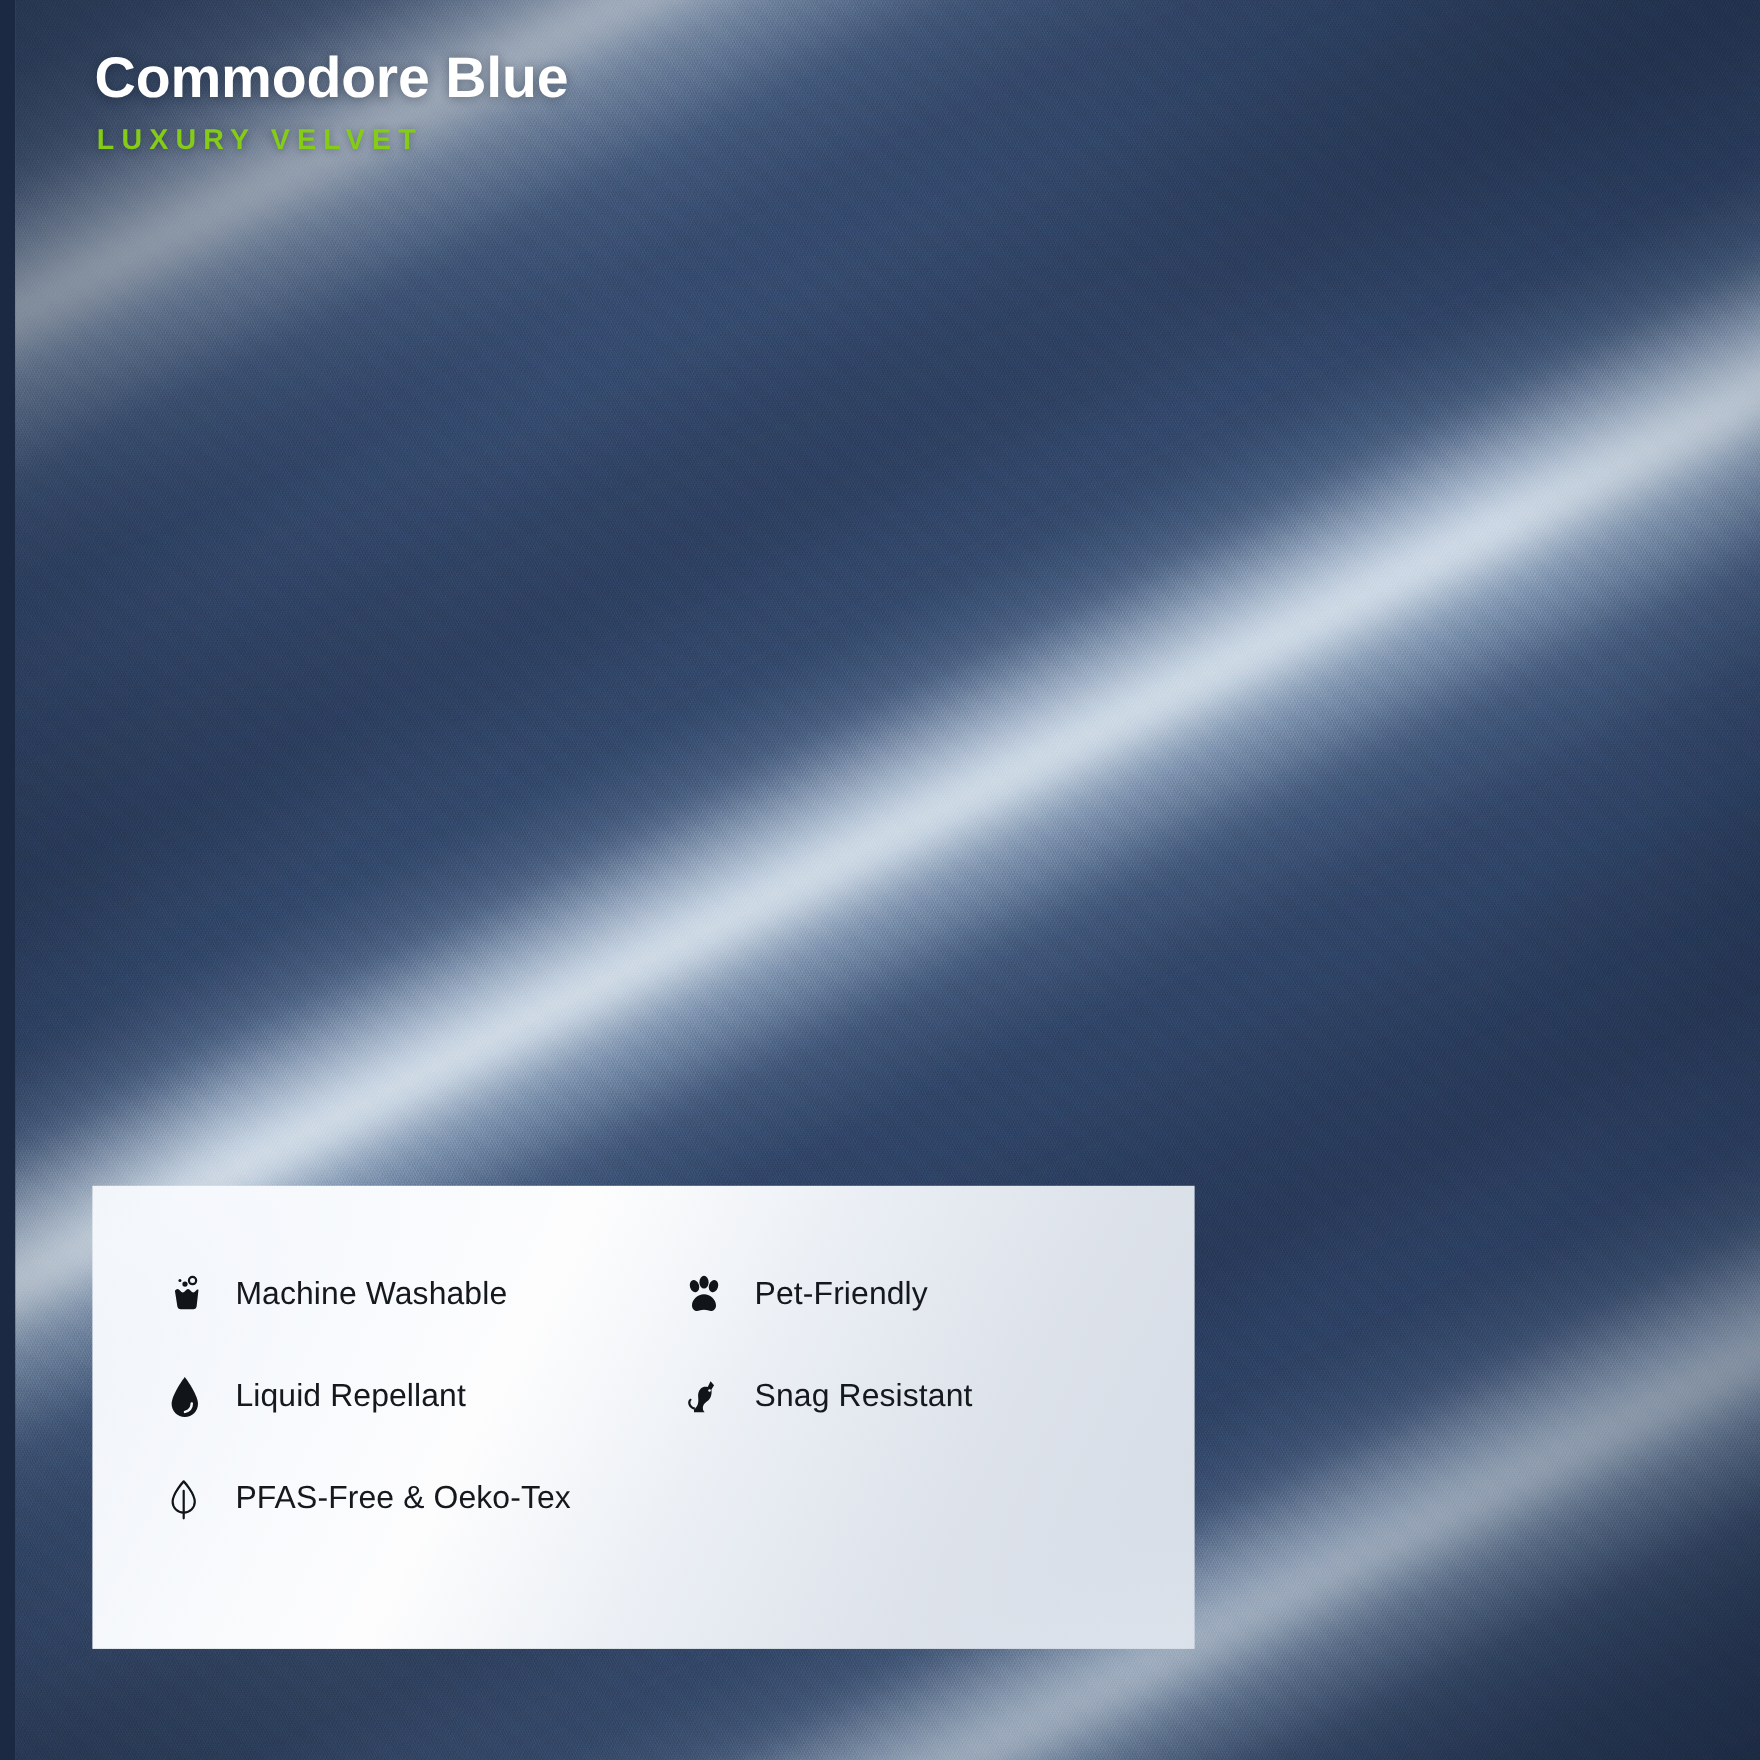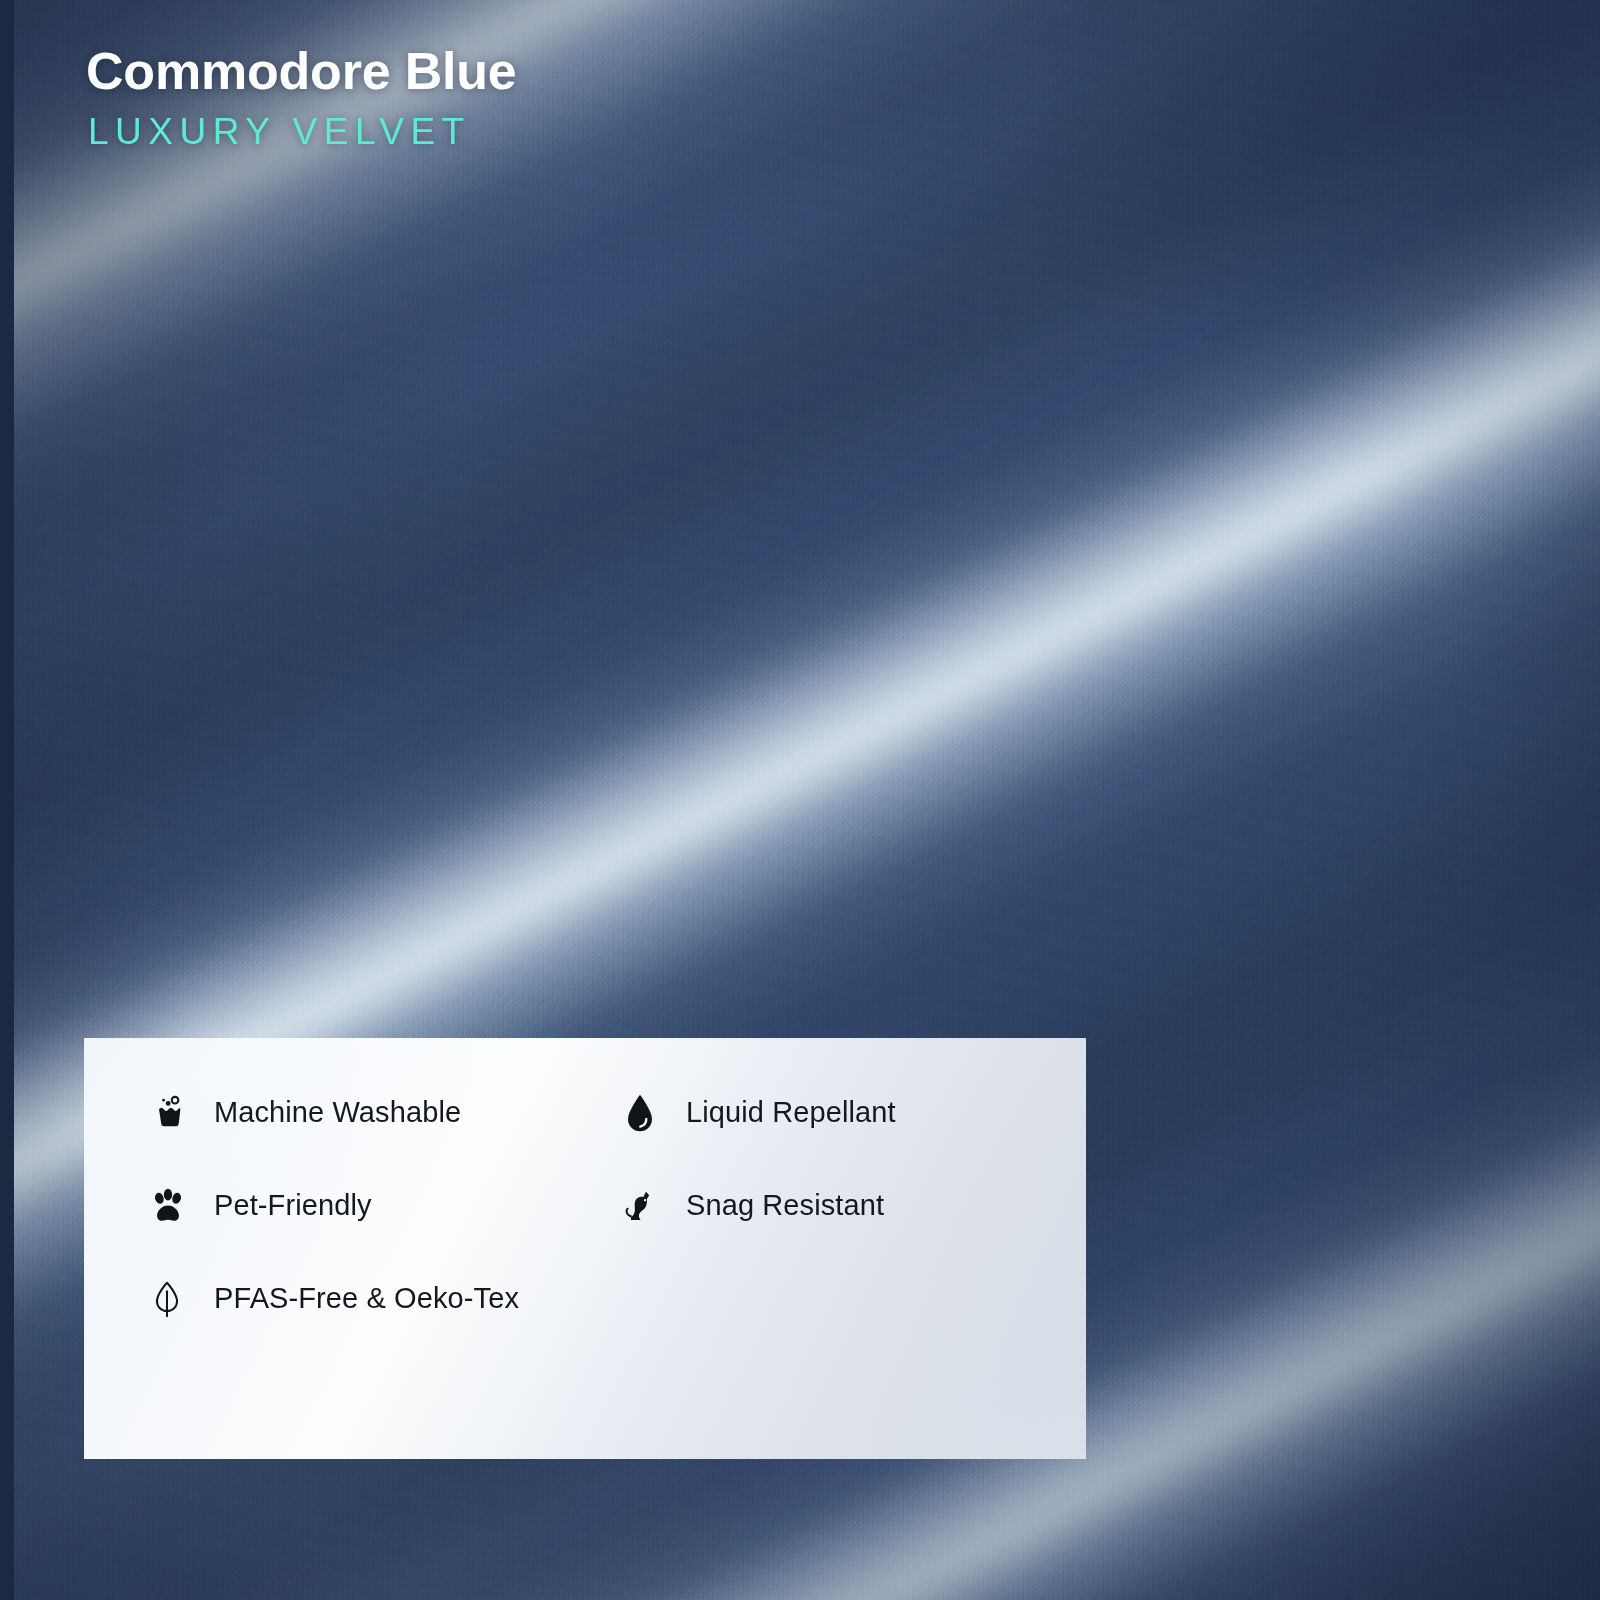--- a/index.html
+++ b/index.html
@@ -151,45 +151,45 @@
     margin: 0;
     font-size: 52px;
     font-weight: 700;
     letter-spacing: -0.2px;
     color: #ffffff;
     line-height: 1.06;
     text-shadow: 0 1px 10px rgba(10,20,38,.40);
   }
   .product-sub {
     margin: 14px 0 0 2px;
-    font-size: 37px;
-    font-weight: 400;
+    font-size: 26px;
+    font-weight: 700;
     letter-spacing: 6.5px;
-    color: #5eead4;
+    color: #84cc16;
     line-height: 1;
     text-shadow: 0 1px 8px rgba(10,20,38,.38);
   }
 
   
   .feature-panel {
     position: absolute;
     left: 70px;
-    top: 1038px;
+    top: 1078px;
     width: 1002px;
     height: 421px;
     z-index: 6;
     background:
       linear-gradient(118deg,
         rgba(244,247,251,0.97) 0%,
         rgba(250,252,255,0.985) 22%,
         rgba(255,255,255,0.99) 38%,
         rgba(240,244,249,0.97) 58%,
         rgba(228,233,240,0.955) 78%,
         rgba(222,228,236,0.95) 100%);
-    padding: 28px 0 0 0;
+    padding: 52px 0 0 0;
   }
   .feature-grid {
     display: grid;
     grid-template-columns: 472px 1fr;
     grid-auto-rows: 93px;
     padding-left: 54px;
   }
   .feature-item {
     display: flex;
     align-items: center;
@@ -241,42 +241,42 @@
             <circle cx="22" cy="13.5" r="2.6" fill="currentColor"></circle>
             <circle cx="29.5" cy="10" r="3.6" fill="none" stroke="currentColor" stroke-width="2.2"></circle>
             <circle cx="17" cy="10" r="1.5" fill="currentColor"></circle>
             <path d="M12 20 q2.6 -3.4 5.2 0 q2.6 3.4 5.2 0 q2.6 -3.4 5.2 0 q2.6 3.4 5.2 0 q1.3 -1.7 2.6 -0.9 L33.5 36 q-0.4 2.4 -2.9 2.4 H17.4 q-2.5 0 -2.9 -2.4 Z" fill="currentColor"></path>
           </svg>
         </span>
         <span class="feature-label">Machine Washable</span>
       </div>
 
 
-      <div class="feature-item col2">
-        <span class="feature-icon">
-          <svg width="36" height="46" viewBox="0 0 36 48" fill="none">
-            <path d="M18 5 C18 5 5.5 21.5 5.5 30.4 C5.5 37.6 11.1 43 18 43 C24.9 43 30.5 37.6 30.5 30.4 C30.5 21.5 18 5 18 5 Z" fill="currentColor"></path>
-            <path d="M24.6 30.2 C24.6 34.3 21.9 37.2 18.2 38.1" stroke="#f4f7fb" stroke-width="2.4" stroke-linecap="round" fill="none"></path>
-          </svg>
-        </span>
-        <span class="feature-label">Liquid Repellant</span>
-      </div>
-
       <div class="feature-item col1">
         <span class="feature-icon">
           <svg width="40" height="44" viewBox="0 0 44 48" fill="currentColor">
             <ellipse cx="12.5" cy="15.5" rx="4.6" ry="6.2" transform="rotate(-18 12.5 15.5)"></ellipse>
             <ellipse cx="22" cy="11.5" rx="4.6" ry="6.4"></ellipse>
             <ellipse cx="31.5" cy="15.5" rx="4.6" ry="6.2" transform="rotate(18 31.5 15.5)"></ellipse>
             <path d="M22 23.5 c6.5 0 12 5.6 12 11.2 c0 4.3 -3.6 6.3 -7.3 5.2 c-1.8 -0.5 -3.3 -0.9 -4.7 -0.9 c-1.4 0 -2.9 0.4 -4.7 0.9 c-3.7 1.1 -7.3 -0.9 -7.3 -5.2 c0 -5.6 5.5 -11.2 12 -11.2 Z"></path>
           </svg>
         </span>
         <span class="feature-label">Pet-Friendly</span>
       </div>
 
+      <div class="feature-item col2">
+        <span class="feature-icon">
+          <svg width="36" height="46" viewBox="0 0 36 48" fill="none">
+            <path d="M18 5 C18 5 5.5 21.5 5.5 30.4 C5.5 37.6 11.1 43 18 43 C24.9 43 30.5 37.6 30.5 30.4 C30.5 21.5 18 5 18 5 Z" fill="currentColor"></path>
+            <path d="M24.6 30.2 C24.6 34.3 21.9 37.2 18.2 38.1" stroke="#f4f7fb" stroke-width="2.4" stroke-linecap="round" fill="none"></path>
+          </svg>
+        </span>
+        <span class="feature-label">Liquid Repellant</span>
+      </div>
+
       <div class="feature-item col1">
         <span class="feature-icon">
           <svg width="42" height="44" viewBox="0 0 44 48" fill="currentColor">
             <path d="M27.4 8.5 L24.6 14.2 C22.2 13.4 19.6 13.9 17.8 15.6 C15.6 17.7 14.9 20.6 15.1 23.6 C15.3 26.4 15.6 29.2 14.6 31.8 C13.9 33.7 12.6 35.2 11 36.3 L11 39.2 L21.6 39.2 C20.2 37.8 19.6 36.1 19.8 34.2 C20 32.2 21.1 30.6 22.6 29.4 C24.6 27.9 26.4 26.4 27.4 24.2 C28.5 21.8 28.6 19.2 28.3 16.6 L30.9 12.3 Z"></path>
             <circle cx="26.4" cy="17.6" r="1.25" fill="#f4f7fb"></circle>
             <path d="M11.4 36.6 C8.6 36.1 6.1 33.9 5.4 31.2 C4.9 29.2 5.4 27.1 6.8 26.1 C7.6 25.5 8.6 25.9 8.5 26.8 C8.4 27.6 7.7 27.9 7.5 28.8 C7.1 30.6 8.2 32.6 9.8 33.6 C10.6 34.1 11.4 34.4 12.2 34.5 Z"></path>
           </svg>
         </span>
         <span class="feature-label">Snag Resistant</span>
       </div>

